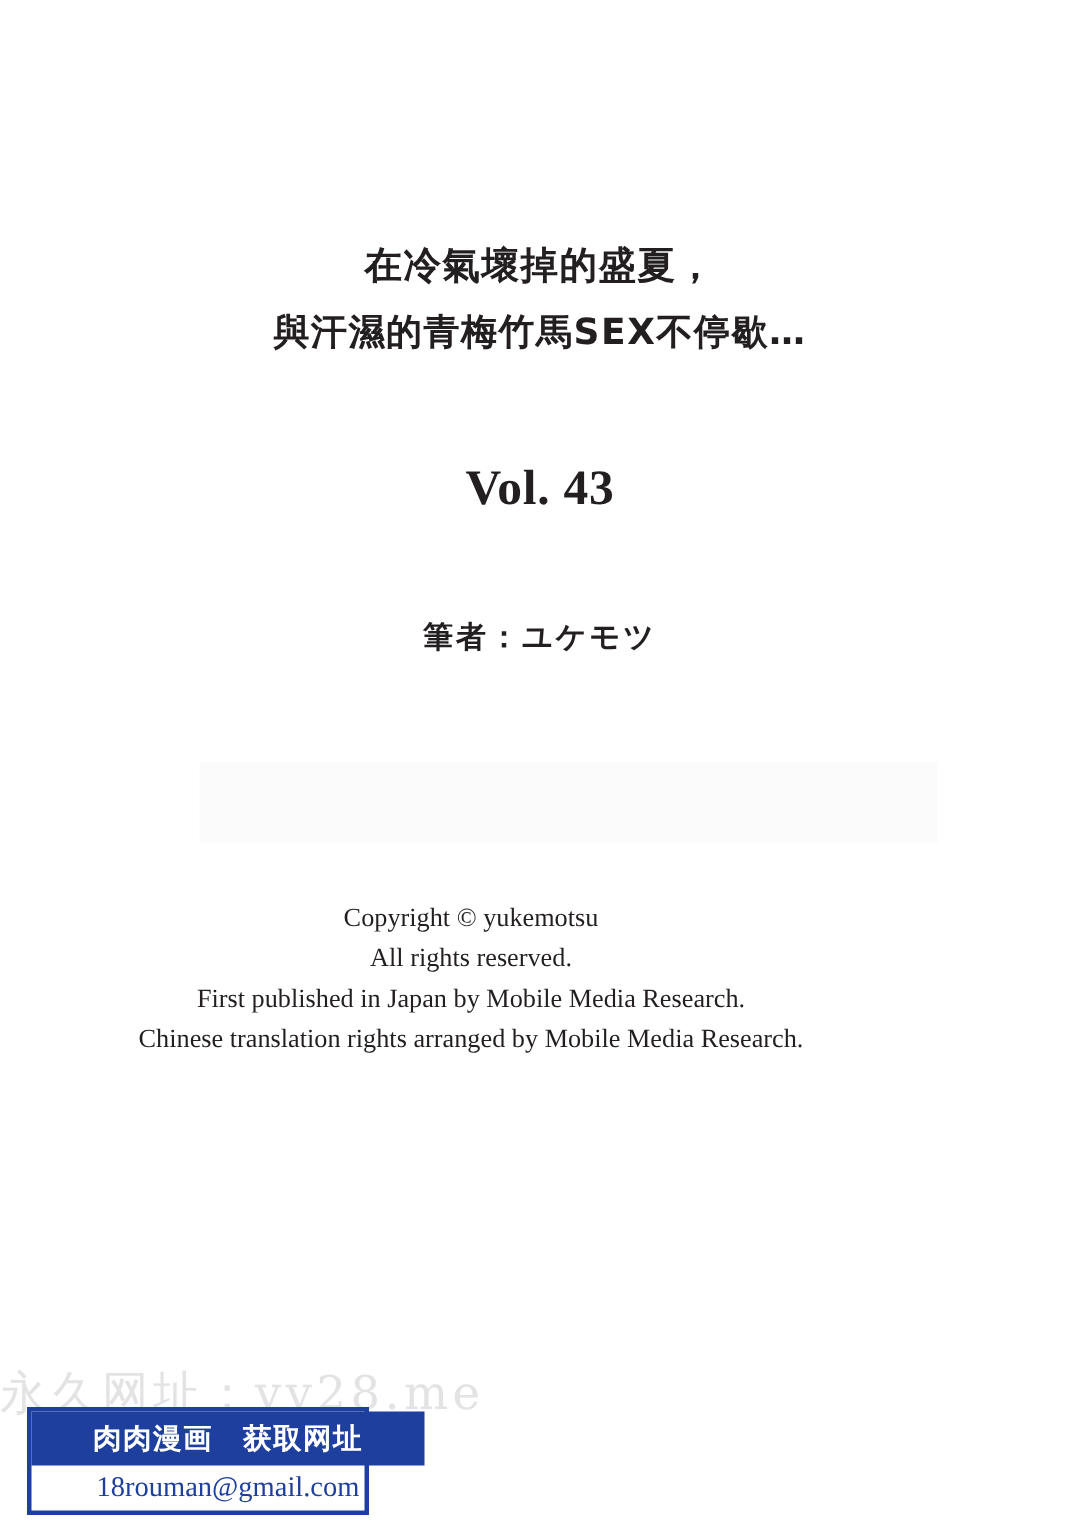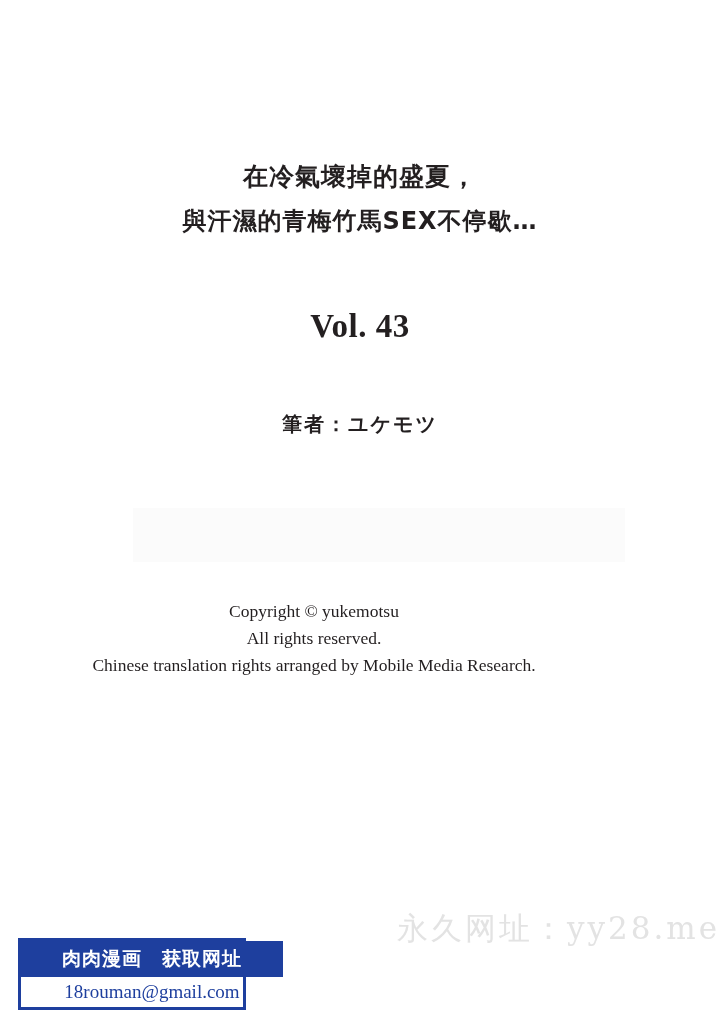--- a/index.html
+++ b/index.html
@@ -88,21 +88,21 @@
     font-size: 17.5px;
     line-height: 27px;
     color: #231f20;
   }
 
   .watermark-main {
     position: absolute;
     top: 908px;
     left: 0;
     width: 720px;
-    text-align: right;
+    text-align: left;
     font-family: "DejaVu Serif", "Liberation Serif", serif;
     font-size: 31px;
     letter-spacing: 3px;
     color: #e3e3e3;
     white-space: nowrap;
   }
 
   .badge {
     position: absolute;
     left: 18px;
@@ -157,20 +157,21 @@
 
   <div class="volume">Vol. 43</div>
 
   <div class="author">筆者：ユケモツ</div>
 
   <div class="placeholder-band"></div>
 
   <div class="copyright">
     <div>Copyright © yukemotsu</div>
     <div>All rights reserved.</div>
+    <div>First published in Japan by Mobile Media Research.</div>
     <div>Chinese translation rights arranged by Mobile Media Research.</div>
   </div>
 
   <div class="watermark-main">永久网址：yy28.me</div>
 
   <div class="badge">
     <div class="badge-top">肉肉漫画　获取网址</div>
     <div class="badge-bottom">18rouman@gmail.com</div>
   </div>
 

